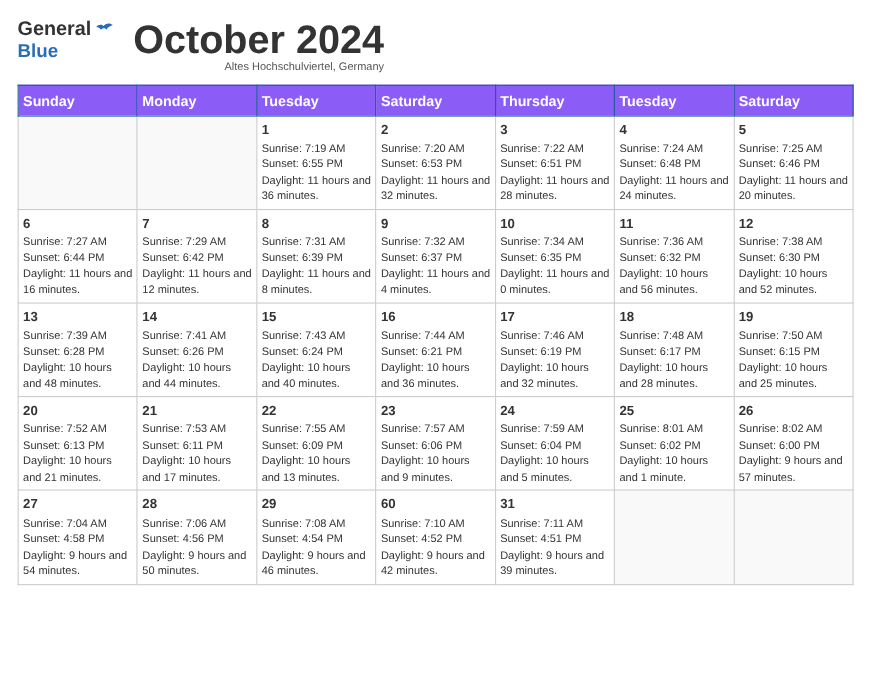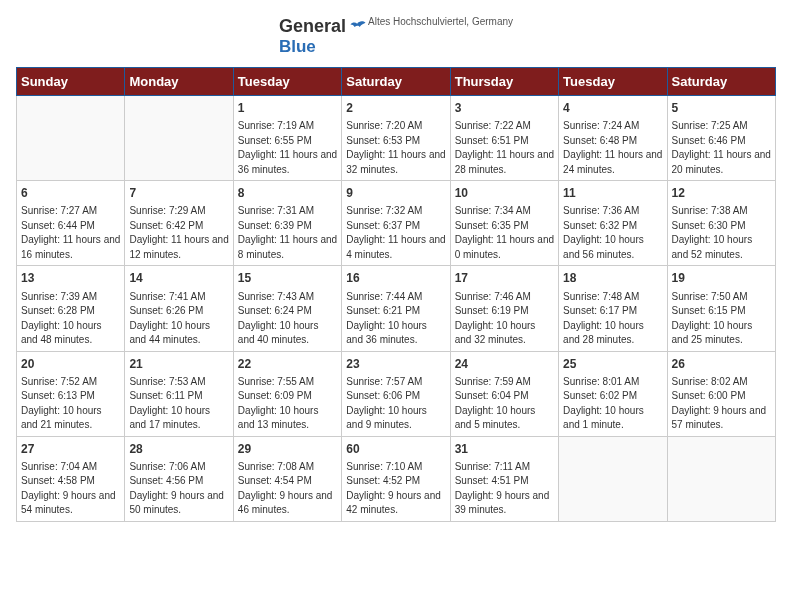--- a/index.html
+++ b/index.html
@@ -8,23 +8,24 @@
       background: #fff;
       width: 792px;
       min-height: 612px;
     }
     .page {
       width: 792px;
       padding: 16px 16px 8px 16px;
     }
     .header {
       display: flex;
-      justify-content: center;
+      justify-content: flex-start;
       align-items: flex-start;
       margin-bottom: 10px;
+      gap: 16px;
     }
     .logo {
       display: flex;
       flex-direction: column;
       align-items: flex-start;
     }
     .logo-text {
       display: flex;
       align-items: center;
     }
@@ -55,21 +56,21 @@
     .subtitle {
       font-size: 10px;
       color: #555;
     }
     .calendar {
       width: 100%;
       border-collapse: collapse;
       border: 1px solid #ccc;
     }
     .calendar th {
-      background-color: #7f1d1d;
+      background-color: #8b5cf6;
       color: #fff;
       font-size: 13px;
       font-weight: bold;
       padding: 6px 4px;
       text-align: left;
       border: 1px solid #1e5a9c;
     }
     .calendar td {
       vertical-align: top;
       padding: 4px 4px;
@@ -106,20 +107,21 @@
     <div class="logo">
       <div class="logo-text">
         <span class="logo-general">General</span>
         <svg class="logo-icon" viewBox="0 0 24 24" fill="#2a6db5">
           <path d="M21 7 C18 4, 13 5, 11 8 C9 6, 5 6, 3 9 C5 9, 7 10, 8 12 C10 10, 13 10, 14 12 C16 9, 19 8, 21 7Z"></path>
         </svg>
       </div>
       <span class="logo-blue">Blue</span>
     </div>
     <div class="title-section">
+      <div class="month-title">October 2024</div>
       <div class="subtitle">Altes Hochschulviertel, Germany</div>
     </div>
   </div>
 
   <table class="calendar">
     <thead>
       <tr>
         <th>Sunday</th>
         <th>Monday</th>
         <th>Tuesday</th>

